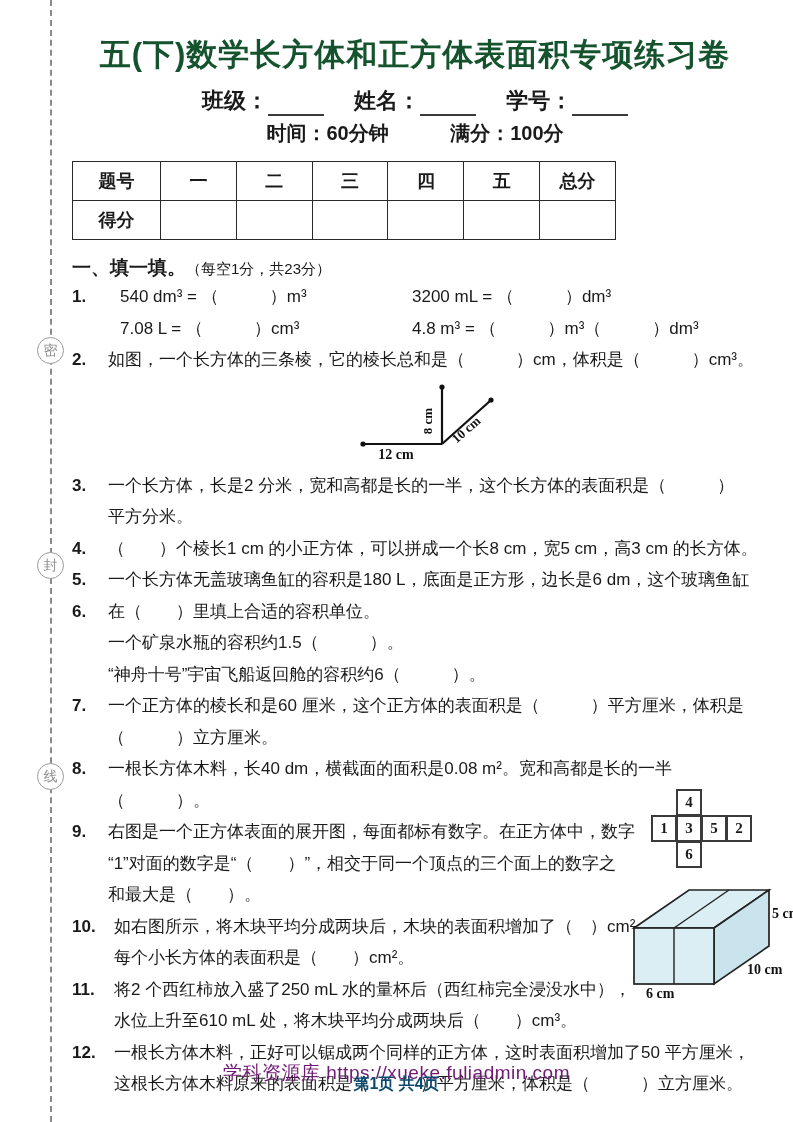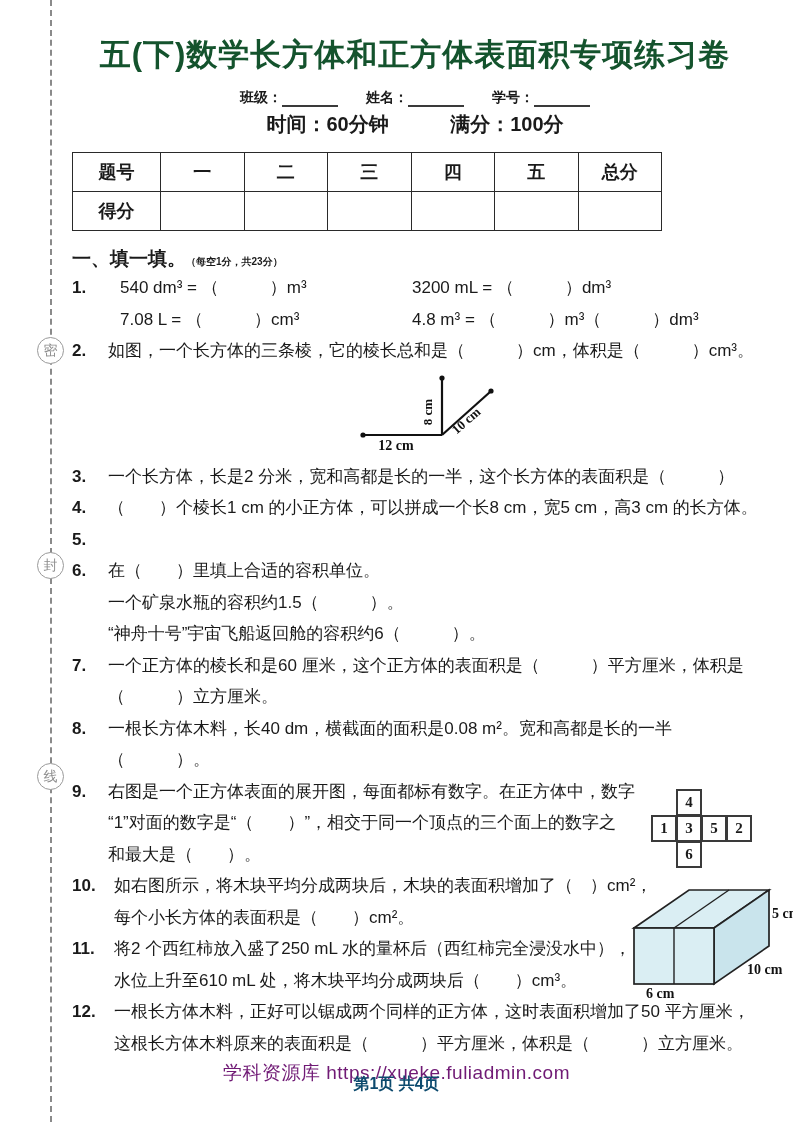--- a/index.html
+++ b/index.html
@@ -13,33 +13,33 @@
   
   .seal-line { position:absolute; left:50px; top:0; bottom:0; width:0; border-left:2px dashed #8a8a8a; }
   .seal-mark {
     position:absolute; left:37px; width:27px; height:27px; border:1px solid #9a9a9a;
     border-radius:50%; background:#fff; color:#8d8d8d; font-size:14px;
     display:flex; align-items:center; justify-content:center;
   }
   .content { position:absolute; left:72px; top:0; width:686px; }
 
   .title { margin-top:34px; text-align:center; font-size:31px; font-weight:900; letter-spacing:1px; color:#14532d; }
-  .info-row1 { margin-top:10px; text-align:center; font-size:14px; font-weight:600; }
+  .info-row1 { margin-top:10px; text-align:center; font-size:22px; font-weight:600; }
   .info-row1 .group { margin:0 12px; white-space:nowrap; }
   .blank { display:inline-block; width:56px; height:21px; border-bottom:2px solid #3a3a3a; vertical-align:bottom; }
   .info-row2 { margin-top:4px; text-align:center; font-size:20px; font-weight:600; }
   .info-row2 .group { margin:0 28px; }
 
-  table.score { margin-top:14px; width:590px; border-collapse:collapse; table-layout:fixed; }
+  table.score { margin-top:14px; width:544px; border-collapse:collapse; table-layout:fixed; }
   table.score td { border:1.8px solid #2a2a2a; height:39px; text-align:center; font-size:18px; font-weight:600; }
   table.score td.hd { width:88px; }
 
   .section-heading { margin-top:15px; font-size:19px; }
   .section-heading .bold { font-weight:800; }
-  .section-heading .note { font-size:10px; font-weight:700; }
+  .section-heading .note { font-size:15px; font-weight:400; }
 
   .q { display:flex; line-height:31.5px; font-size:17px; }
   .q-num { width:36px; flex-shrink:0; font-weight:700; }
   .q-num.wide { width:42px; }
   .q-body { flex:1; }
   .q1-row { display:flex;margin-left:12px; }
   .q1-left { width:292px; }
   .narrow-9 { max-width:552px; }
   .narrow-10 { max-width:540px; }
   .narrow-11 { max-width:548px; }
@@ -148,33 +148,35 @@
       <text x="78" y="41" font-size="13" font-weight="bold" text-anchor="middle" transform="rotate(-90,78,41)">8 cm</text>
       <text x="115" y="53" font-size="13" font-weight="bold" text-anchor="middle" transform="rotate(-41,115,53)">10 cm</text>
       <text x="42" y="79" font-size="14" font-weight="bold" text-anchor="middle">12 cm</text>
     </svg>
 
     
     <div class="q">
       <span class="q-num">3.</span>
       <span class="q-body">
         <div>一个长方体，长是2 分米，宽和高都是长的一半，这个长方体的表面积是（　　　）</div>
+        <div>平方分米。</div>
       </span>
     </div>
 
     
     <div class="q">
       <span class="q-num">4.</span>
       <span class="q-body">（　　）个棱长1 cm 的小正方体，可以拼成一个长8 cm，宽5 cm，高3 cm 的长方体。</span>
     </div>
 
     
     <div class="q">
       <span class="q-num">5.</span>
       <span class="q-body">
+        <div>一个长方体无盖玻璃鱼缸的容积是180 L，底面是正方形，边长是6 dm，这个玻璃鱼缸</div>
       </span>
     </div>
 
     
     <div class="q">
       <span class="q-num">6.</span>
       <span class="q-body">
         <div>在（　　）里填上合适的容积单位。</div>
         <div>一个矿泉水瓶的容积约1.5（　　　）。</div>
         <div>“神舟十号”宇宙飞船返回舱的容积约6（　　　）。</div>

